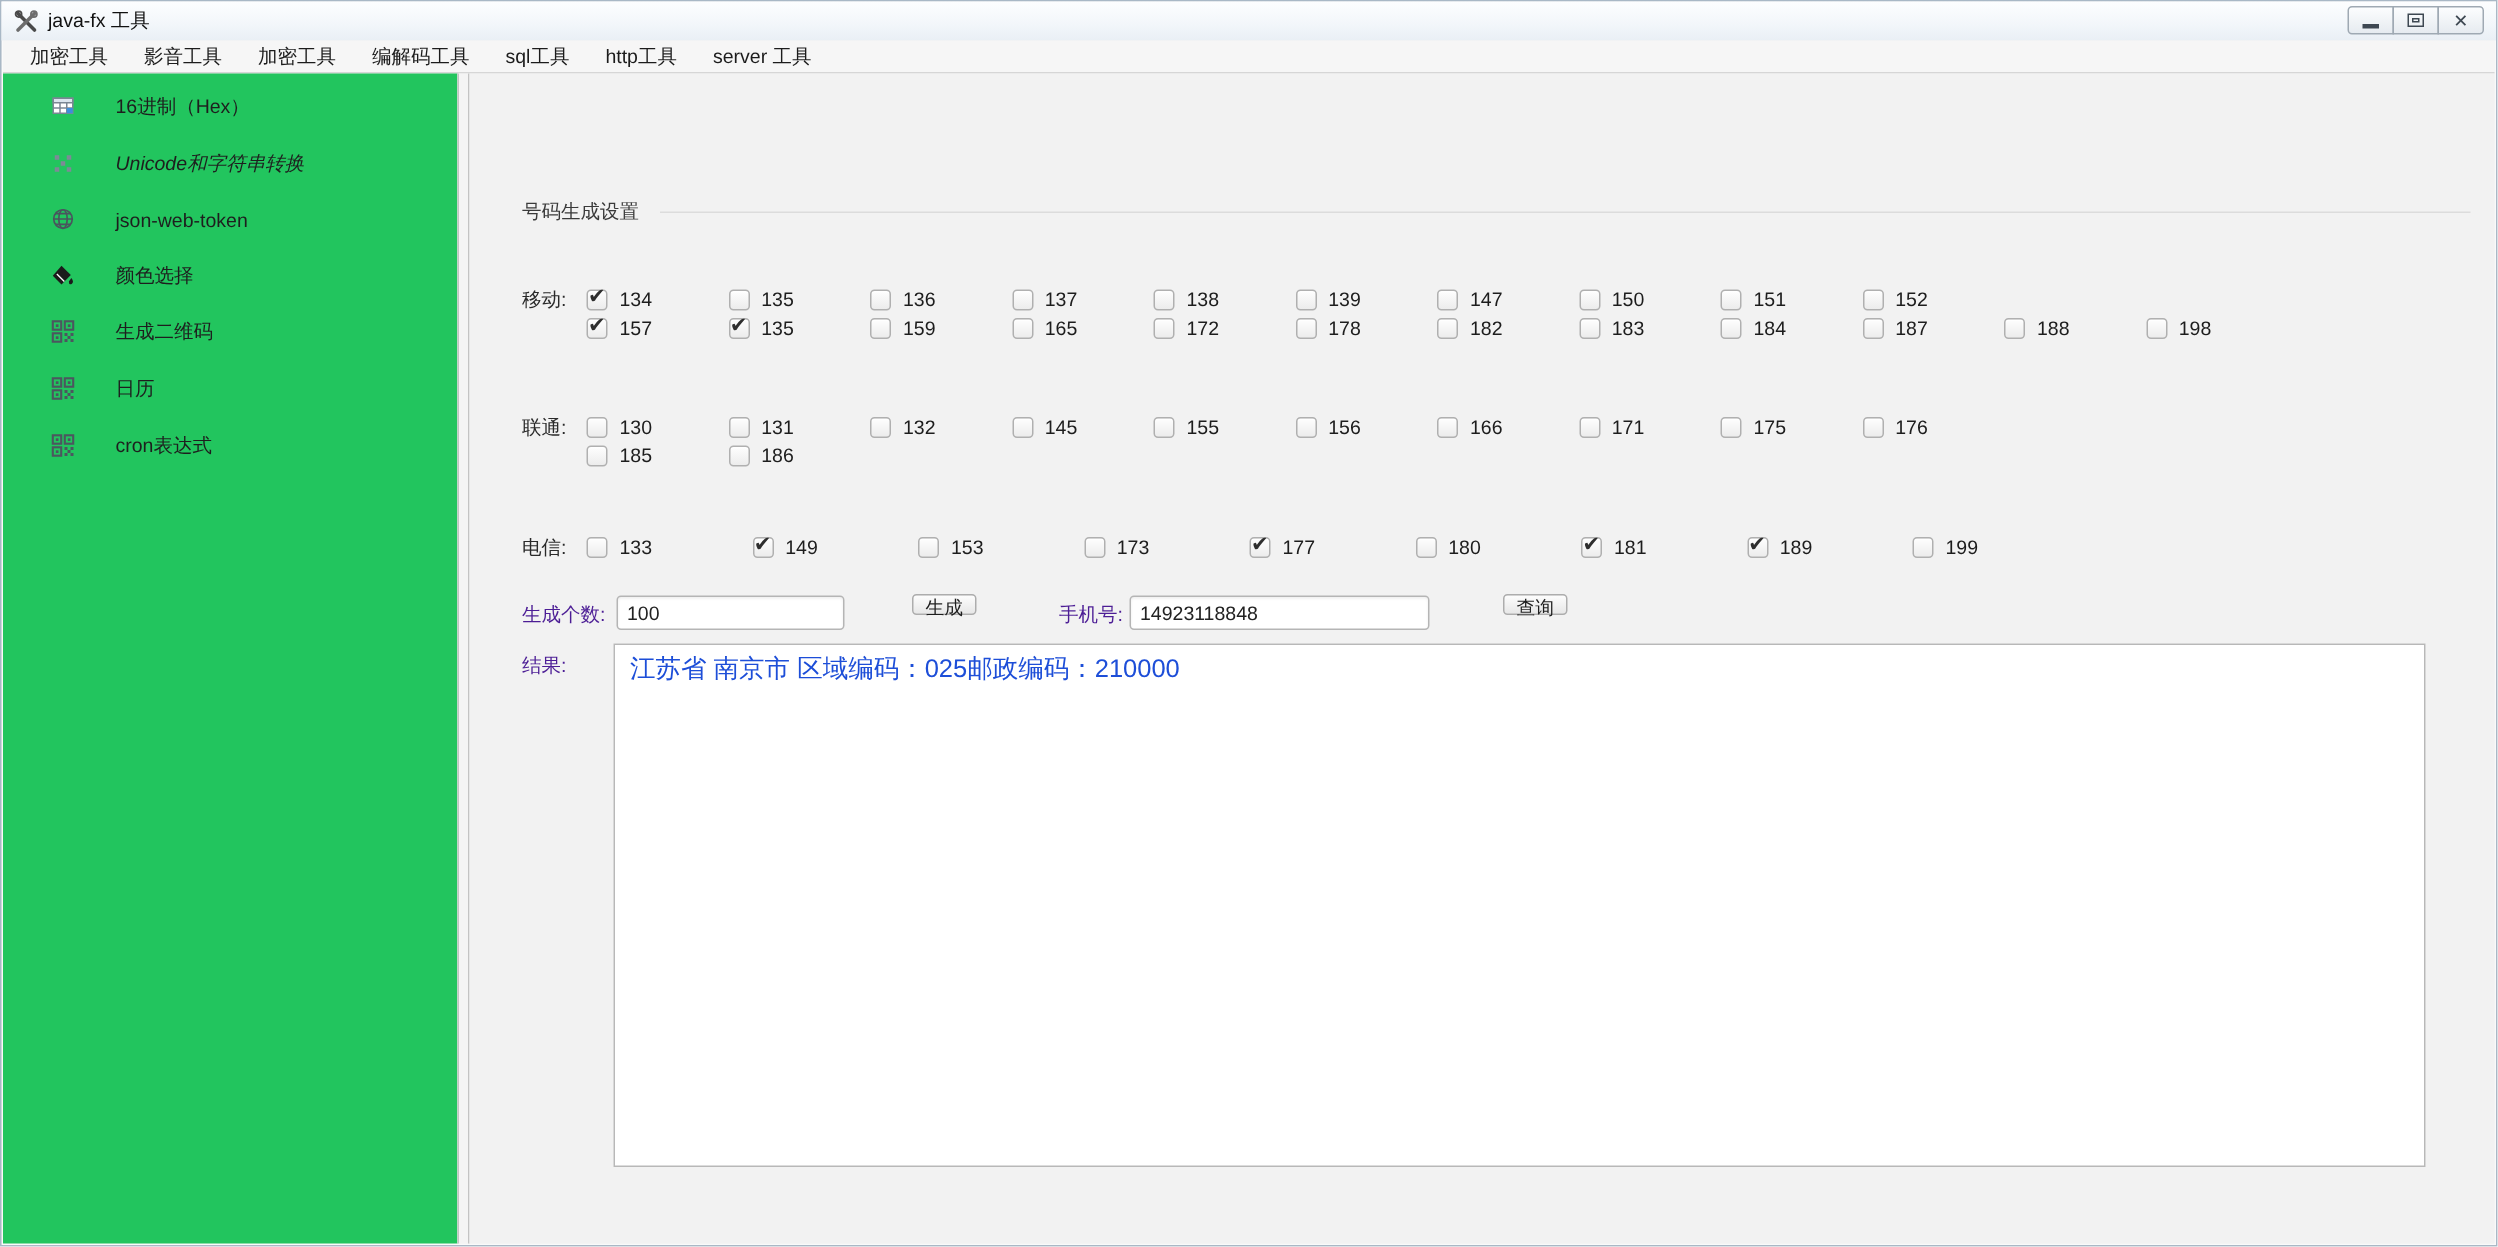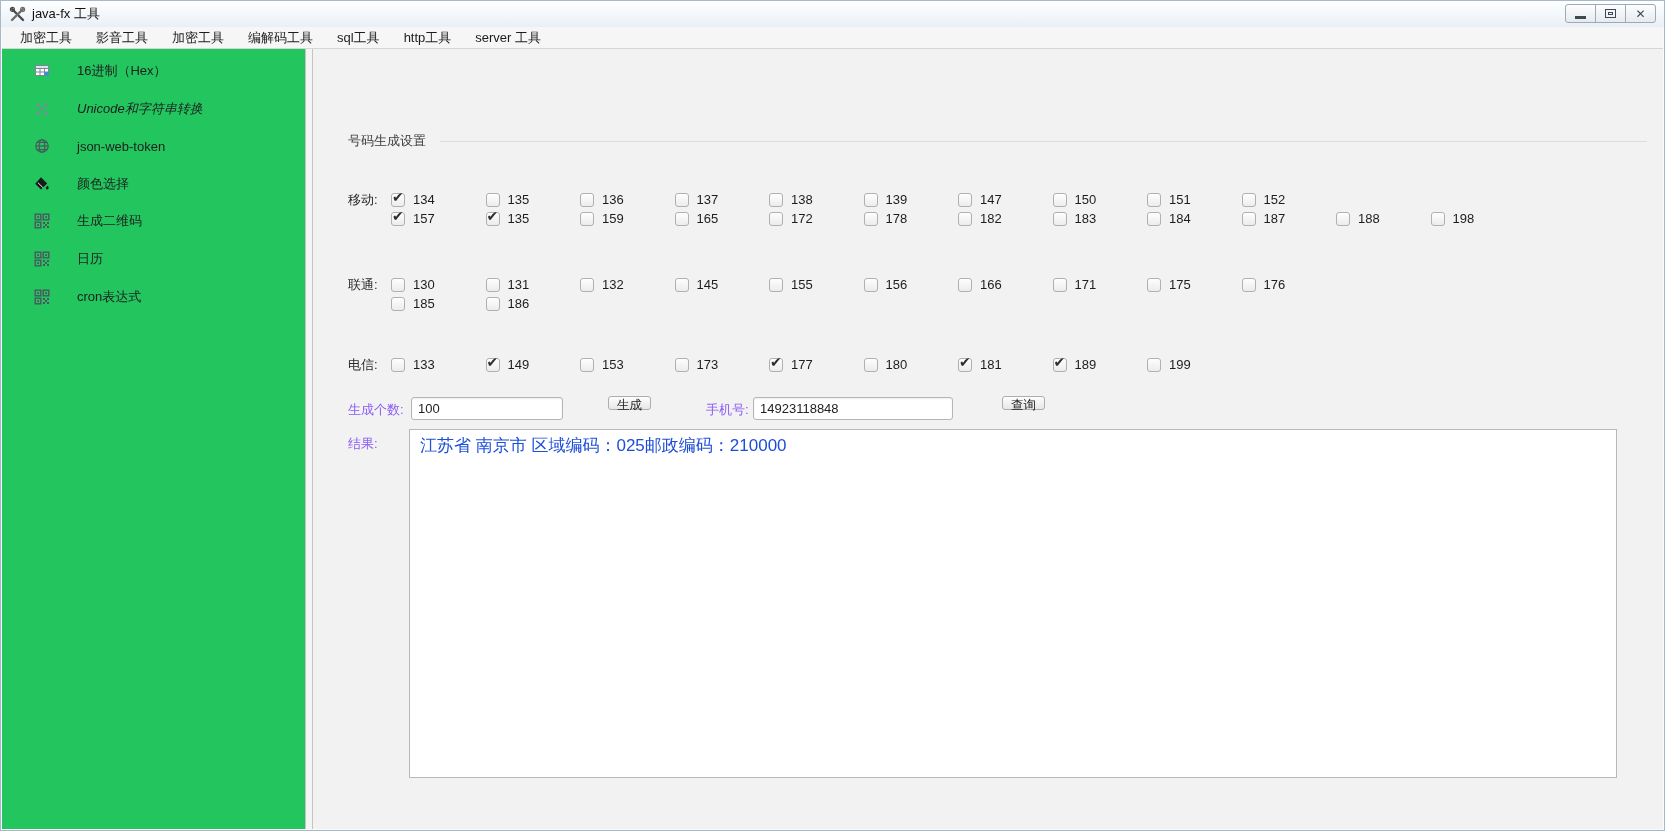--- a/index.html
+++ b/index.html
@@ -70,21 +70,21 @@
   .cb-box {
     width: 14px; height: 14px; flex: 0 0 auto;
     border: 1px solid #b0b0b0; border-radius: 3px;
     background: linear-gradient(180deg, #fefefe, #ececec);
     position: relative; cursor: default;
     box-shadow: inset 0 1px 0 rgba(255,255,255,0.8);
   }
   .cb-check { position: absolute; left: 0px; top: -5px; font-size: 14px; font-weight: bold; color: #2e2e2e; }
   .cb-label { margin-left: 8px; font-size: 13px; color: #1d1d1d; }
   
-  .lbl { position: absolute; font-size: 13px; color: #8b5cf6; white-space: nowrap; }
+  .lbl { position: absolute; font-size: 13px; color: #4c1d95; white-space: nowrap; }
   .count-label { left: 35px; top: 352px; }
   .phone-label { left: 393px; top: 352px; }
   .txt {
     position: absolute; height: 23px;
     border: 1px solid #b5b5b5; border-radius: 3px;
     background: #fff; font-size: 13px; color: #222;
     padding: 0 6px; font-family: "Liberation Sans", "DejaVu Sans", sans-serif;
     box-shadow: inset 0 1px 2px rgba(0,0,0,0.07);
   }
   .count-input { left: 98px; top: 348px; width: 152px; }
@@ -409,21 +409,21 @@
           <span class="cb-item">
             <span class="cb-box"></span>
             <span class="cb-label">185</span>
           </span>
           <span class="cb-item">
             <span class="cb-box"></span>
             <span class="cb-label">186</span>
           </span>
         </div>
         <div class="carrier-label" style="top: 306px;">电信:</div>
-        <div class="cb-row" style="top: 306px;">
+        <div class="cb-row" style="top: 306px; gap: 16px;">
           <span class="cb-item">
             <span class="cb-box"></span>
             <span class="cb-label">133</span>
           </span>
           <span class="cb-item">
             <span class="cb-box">
               <span class="cb-check">✔</span>
             </span>
             <span class="cb-label">149</span>
           </span>

